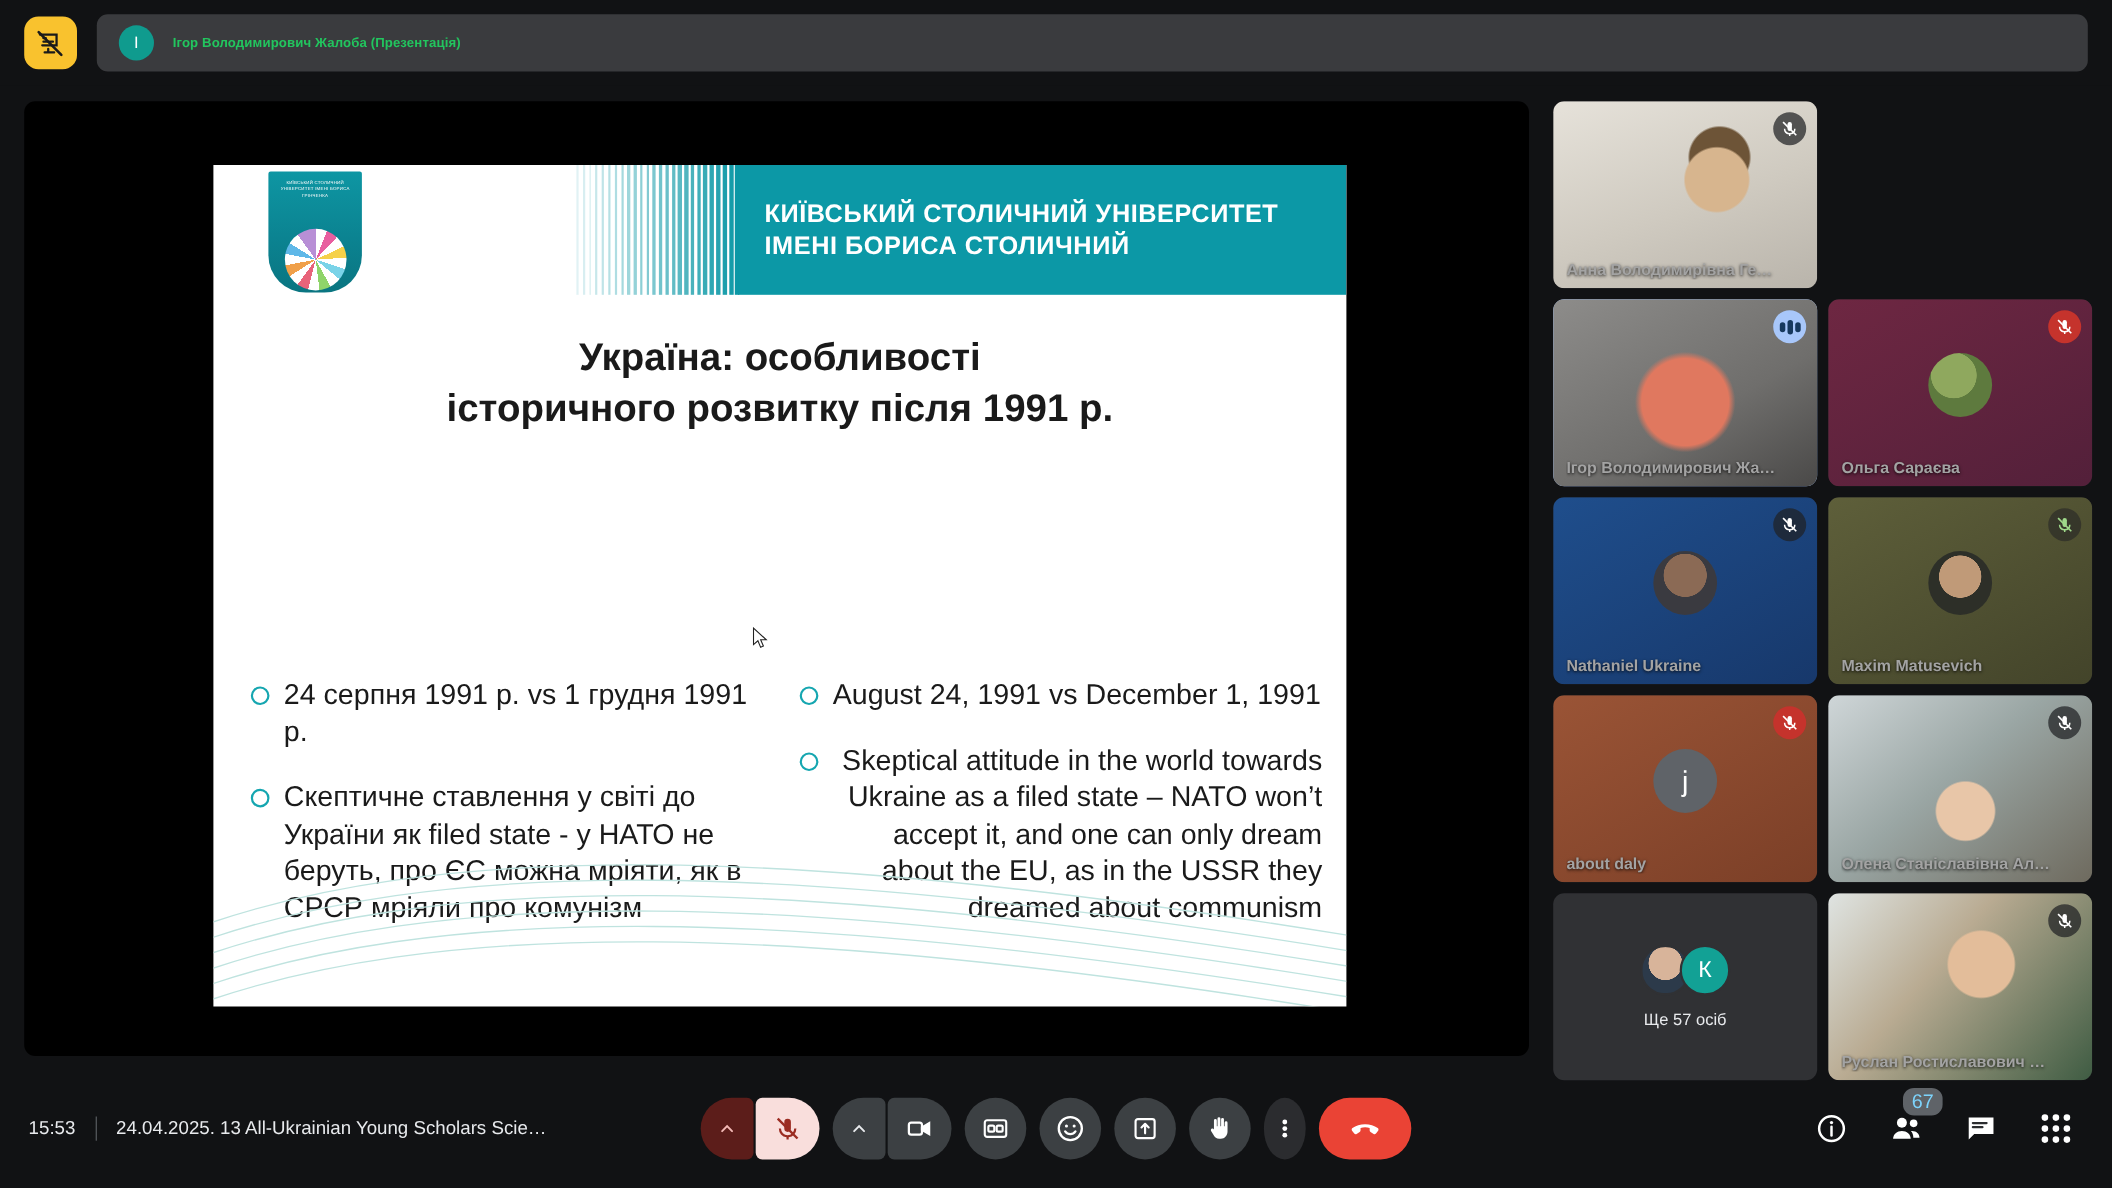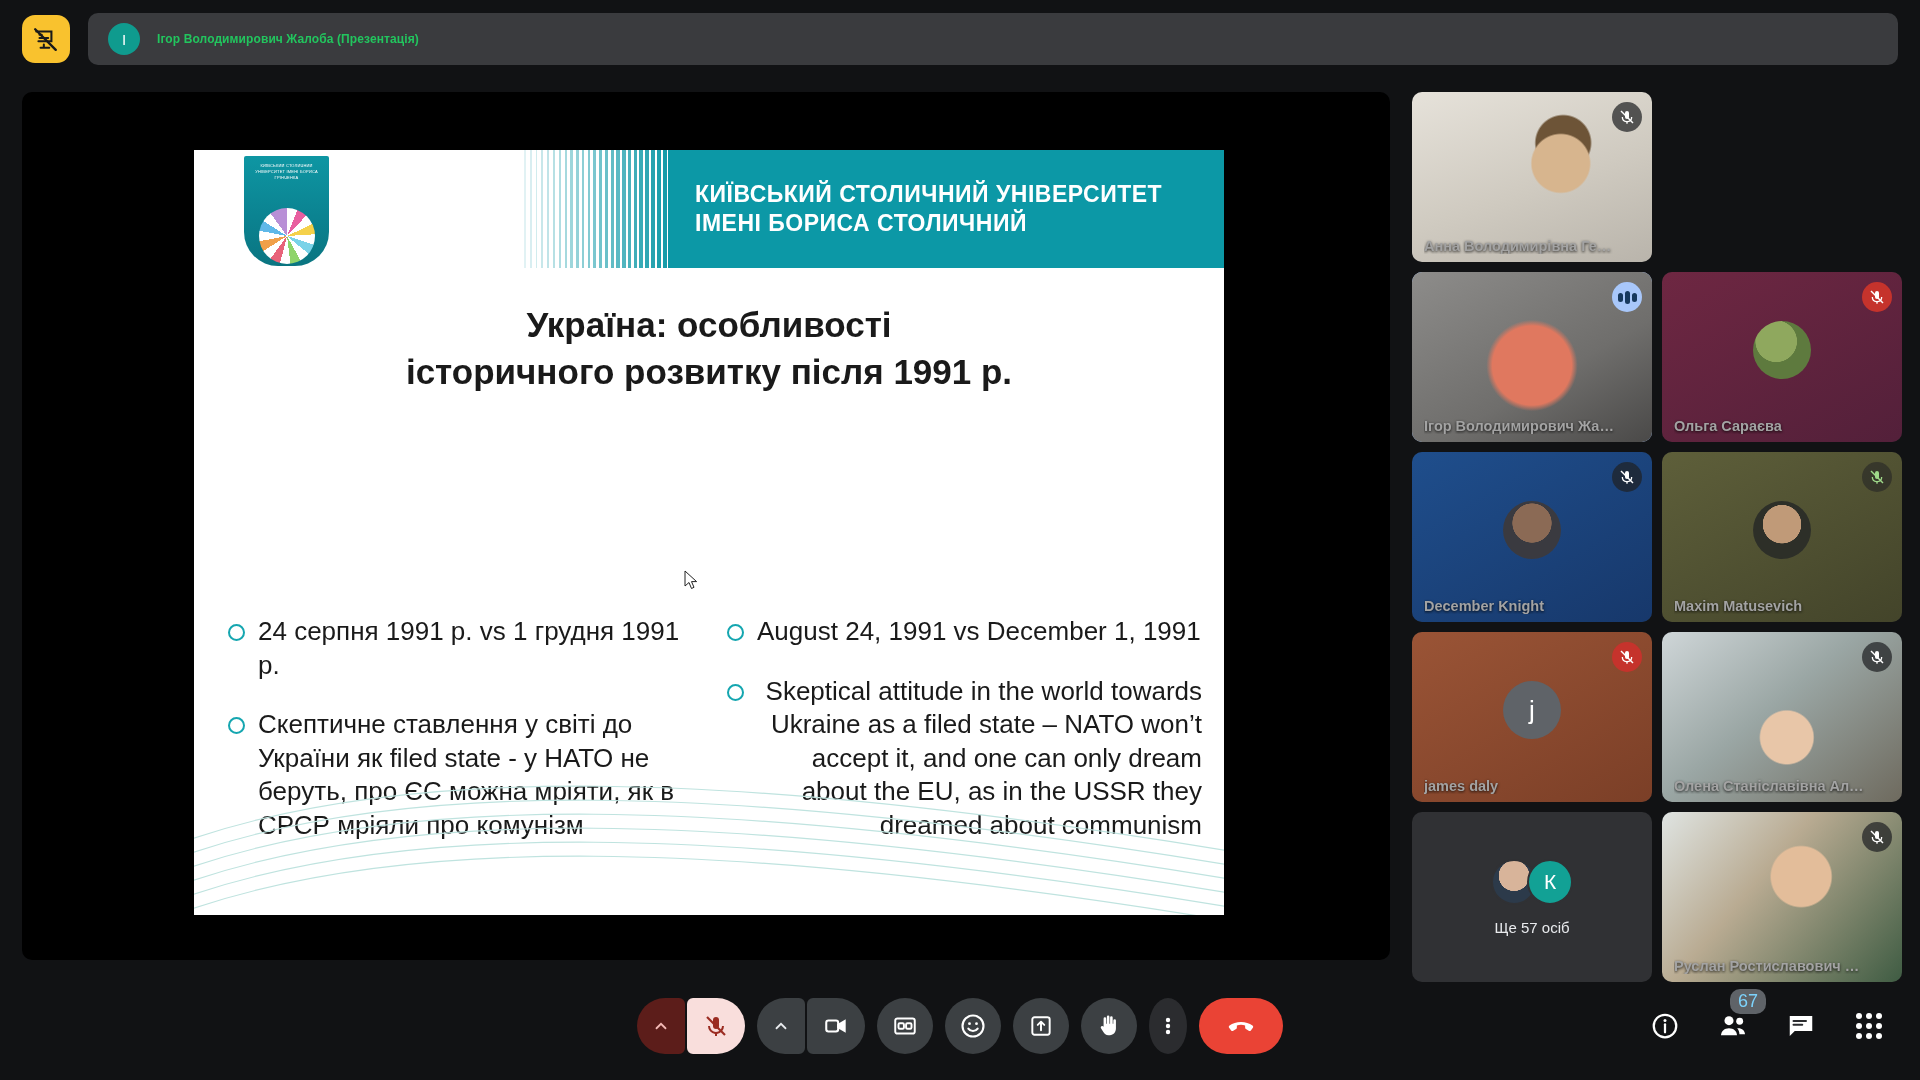--- a/index.html
+++ b/index.html
@@ -321,21 +321,21 @@
     <div class="tile">
       <div class="bg" style="background:linear-gradient(150deg,#1f4e8c,#17386b)"></div>
       <div class="avatar-circ" style="background:radial-gradient(circle at 50% 38%,#8b6a55 0 42%, #3a3a40 43% 100%)"></div>
       <div class="badge mute">
         <svg width="16" height="16" viewBox="0 0 24 24" fill="#fff">
             <path d="M12 15a3 3 0 0 0 3-3V6a3 3 0 1 0-6 0v6a3 3 0 0 0 3 3z"></path>
             <path d="M18 12a6 6 0 0 1-12 0H4a8 8 0 0 0 7 7.9V22h2v-2.1A8 8 0 0 0 20 12z"></path>
             <path d="M3 3l18 18" stroke="#fff" stroke-width="2.2"></path>
           </svg>
       </div>
-      <div class="nm">December Knight</div>
+      <div class="nm">Nathaniel Ukraine</div>
     </div>
     <div class="tile">
       <div class="bg" style="background:linear-gradient(150deg,#5e5f3a,#43442a)"></div>
       <div class="avatar-circ" style="background:radial-gradient(circle at 50% 40%,#c09a78 0 42%, #2d2f28 43% 100%)"></div>
       <div class="badge mute greenbg">
         <svg width="16" height="16" viewBox="0 0 24 24" fill="#9fd98a">
             <path d="M12 15a3 3 0 0 0 3-3V6a3 3 0 1 0-6 0v6a3 3 0 0 0 3 3z"></path>
             <path d="M18 12a6 6 0 0 1-12 0H4a8 8 0 0 0 7 7.9V22h2v-2.1A8 8 0 0 0 20 12z"></path>
             <path d="M3 3l18 18" stroke="#9fd98a" stroke-width="2.2"></path>
           </svg>
@@ -348,21 +348,21 @@
     <div class="tile">
       <div class="bg" style="background:linear-gradient(150deg,#9a5436,#7b3f27)"></div>
       <div class="avatar-circ" style="background:#5f6368">j</div>
       <div class="badge mute red">
         <svg width="16" height="16" viewBox="0 0 24 24" fill="#fff">
             <path d="M12 15a3 3 0 0 0 3-3V6a3 3 0 1 0-6 0v6a3 3 0 0 0 3 3z"></path>
             <path d="M18 12a6 6 0 0 1-12 0H4a8 8 0 0 0 7 7.9V22h2v-2.1A8 8 0 0 0 20 12z"></path>
             <path d="M3 3l18 18" stroke="#fff" stroke-width="2.2"></path>
           </svg>
       </div>
-      <div class="nm">james daly</div>
+      <div class="nm">about daly</div>
     </div>
     <div class="tile">
       <div class="bg" style="background:
         radial-gradient(circle at 52% 62%, #e8c6a8 0 16%, rgba(0,0,0,0) 17%),
         linear-gradient(140deg,#cfd6d8 0%,#9aa6a4 45%,#6e6a5e 100%)"></div>
       <div class="badge mute">
         <svg width="16" height="16" viewBox="0 0 24 24" fill="#fff">
             <path d="M12 15a3 3 0 0 0 3-3V6a3 3 0 1 0-6 0v6a3 3 0 0 0 3 3z"></path>
             <path d="M18 12a6 6 0 0 1-12 0H4a8 8 0 0 0 7 7.9V22h2v-2.1A8 8 0 0 0 20 12z"></path>
             <path d="M3 3l18 18" stroke="#fff" stroke-width="2.2"></path>
@@ -391,20 +391,25 @@
             <path d="M3 3l18 18" stroke="#fff" stroke-width="2.2"></path>
           </svg>
       </div>
       <div class="nm">Руслан Ростиславович К…</div>
     </div>
   </div>
 
 </div>
 
 <div id="bottom">
+  <div class="meta">
+    <span>15:53</span>
+    <span class="sep"></span>
+    <span class="mtitle">24.04.2025. 13 All-Ukrainian Young Scholars Scie…</span>
+  </div>
 
   <div class="ctrls">
     <div class="split">
       <div class="chev">
         <svg width="18" height="18" viewBox="0 0 24 24" fill="none" stroke="#f3b9b5" stroke-width="2.4" stroke-linecap="round">
             <path d="M6 15l6-6 6 6"></path>
           </svg>
       </div>
       <div class="main micoff">
         <svg width="24" height="24" viewBox="0 0 24 24" fill="#9b2c22">

